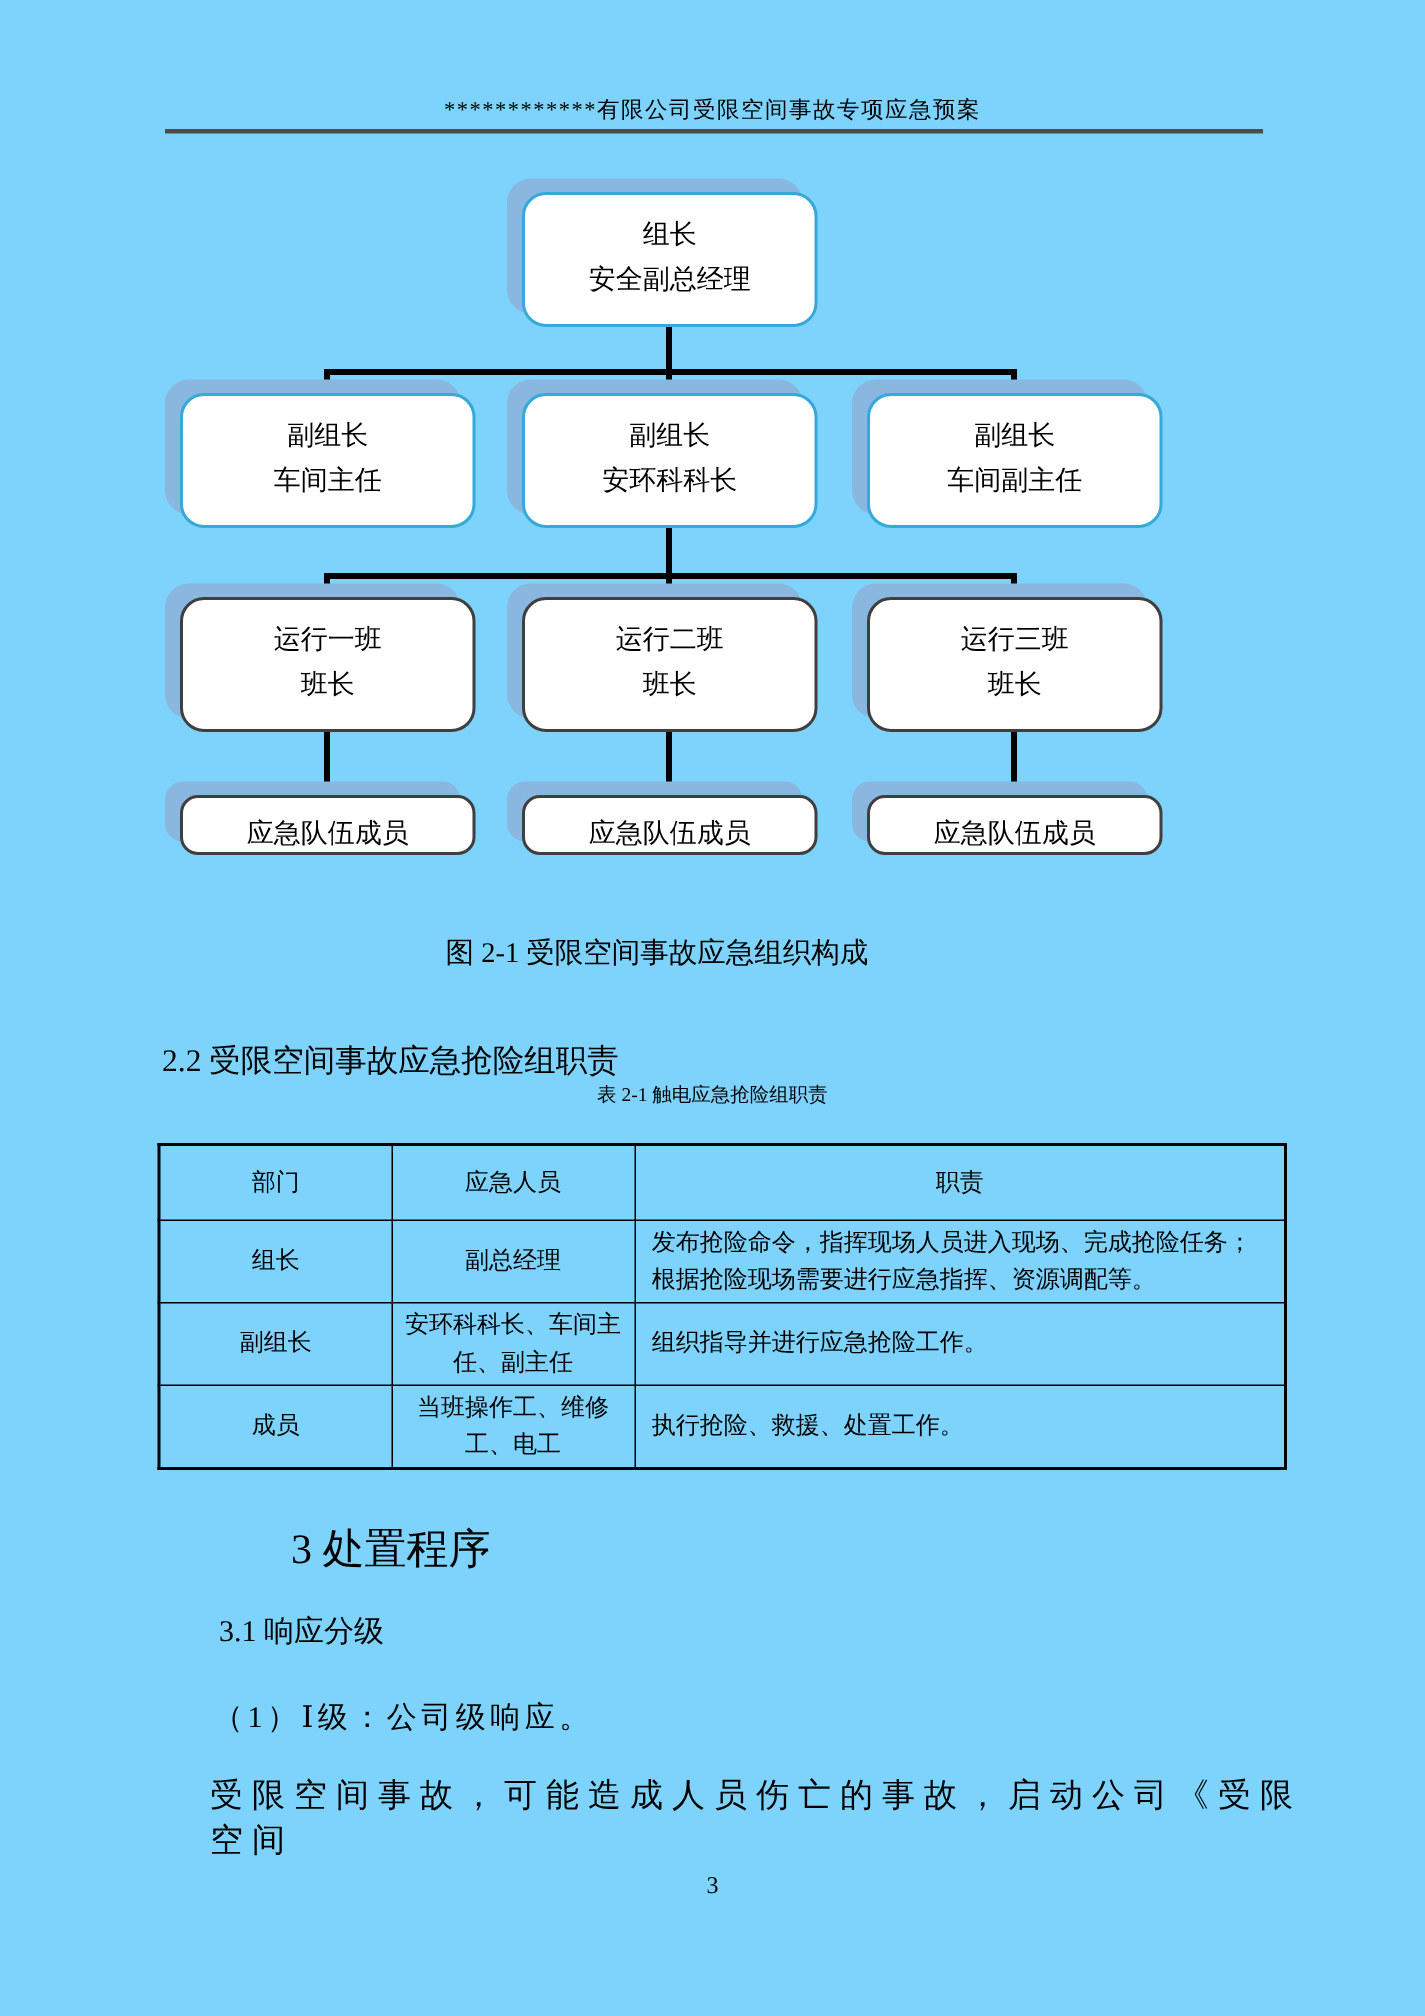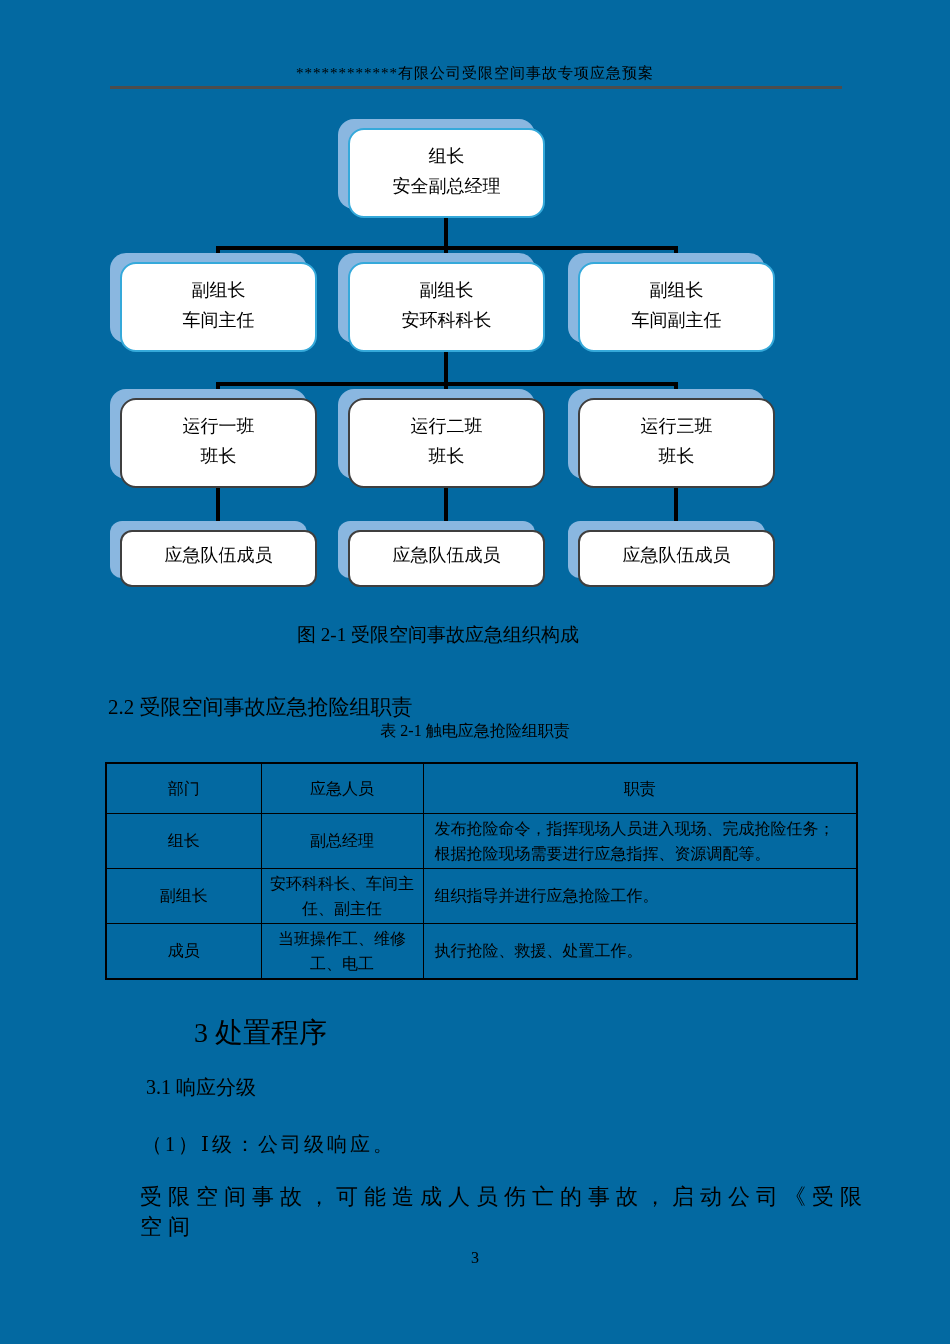--- a/index.html
+++ b/index.html
@@ -5,44 +5,44 @@
   :root{
     --blue-border:#35a9da;
     --blue-shadow:#8ab7e0;
     --dark-border:#3f3f3f;
     --connector:#000000;
     --rule:#4d4d4d;
   }
   *{margin:0;padding:0;box-sizing:border-box;}
   html,body{background:#ffffff;}
   body{font-family:"Liberation Serif","DejaVu Serif",serif;color:#000;}
-  .page{position:relative;width:950px;height:1344px;background:#0369a1;overflow:hidden;}
+  .page{position:relative;width:950px;height:1344px;background:#7dd3fc;overflow:hidden;}
 
   
   .doc-header{position:absolute;top:64px;left:0;width:100%;text-align:center;font-size:15px;letter-spacing:1px;}
   .header-rule{position:absolute;top:86px;left:110px;width:732px;height:3px;background:var(--rule);}
 
   
   .node{position:absolute;width:197px;background:#fff;border-radius:16px;
         text-align:center;font-size:18px;line-height:30px;padding-top:11px;
         box-shadow:-10px -9px 0 0 var(--blue-shadow);}
   .node.tall{height:90px;}
-  .node.short{height:57px;border-radius:12px;padding-top:8px;}
+  .node.short{height:40px;border-radius:12px;padding-top:8px;}
   .node.blue{border:2px solid var(--blue-border);}
   .node.dark{border:2px solid var(--dark-border);}
   .c1{left:120px;} .c2{left:348px;} .c3{left:578px;}
   .r1{top:128px;} .r2{top:262px;} .r3{top:398px;} .r4{top:530px;}
   .node span{display:block;}
 
   .line{position:absolute;background:var(--connector);}
 
   
   .fig-caption{position:absolute;top:622px;left:0;width:876px;text-align:center;font-size:19px;}
   .sec22{position:absolute;top:669px;left:108px;font-size:21px;font-weight:normal;margin-top:24px;}
-  .tbl-caption{position:absolute;top:721px;left:0;width:950px;text-align:center;font-size:16px;}
+  .tbl-caption{position:absolute;top:721px;left:0;width:950px;text-align:center;font-size:13px;}
 
   
   table.duty{position:absolute;left:105px;top:762px;width:751px;border-collapse:collapse;
              table-layout:fixed;border:2px solid #000;font-size:16px;}
   table.duty th,table.duty td{border:1px solid #000;vertical-align:middle;text-align:center;
              font-weight:normal;line-height:25px;padding:2px 6px;}
   table.duty col.w1{width:155px;} table.duty col.w2{width:162px;} table.duty col.w3{width:434px;}
   table.duty tr.hdr{height:50px;} table.duty tr.b1{height:51px;}
   table.duty tr.b2{height:51px;} table.duty tr.b3{height:52px;}
   table.duty td.duty-desc{text-align:left;padding:2px 11px;}

